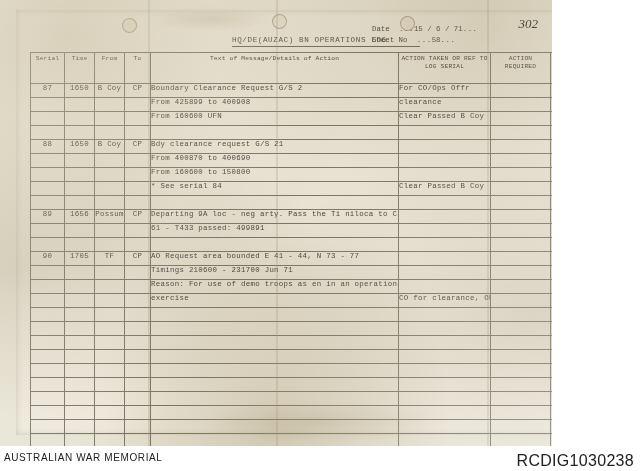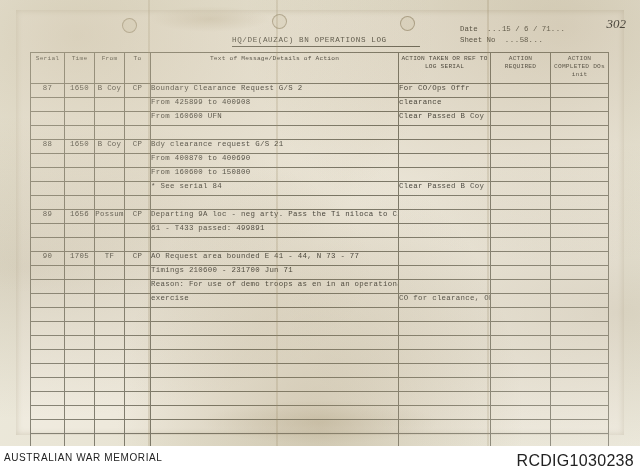--- a/index.html
+++ b/index.html
@@ -9,21 +9,21 @@
   body {
     width: 640px;
     height: 471px;
     background: #ffffff;
     font-family: "Liberation Mono", monospace;
     overflow: hidden;
   }
   #sheet {
     position: absolute;
     left: 0; top: 0;
-    width: 640px; height: 446px;
+    width: 552px; height: 446px;
     background: #e9e5d6;
     overflow: hidden;
   }
   
   #sheet::before {
     content: "";
     position: absolute;
     left: 0; top: 0; right: 0; bottom: 0;
     background:
       radial-gradient(ellipse at 12% 8%, rgba(160,140,95,0.30), rgba(160,140,95,0) 45%),

